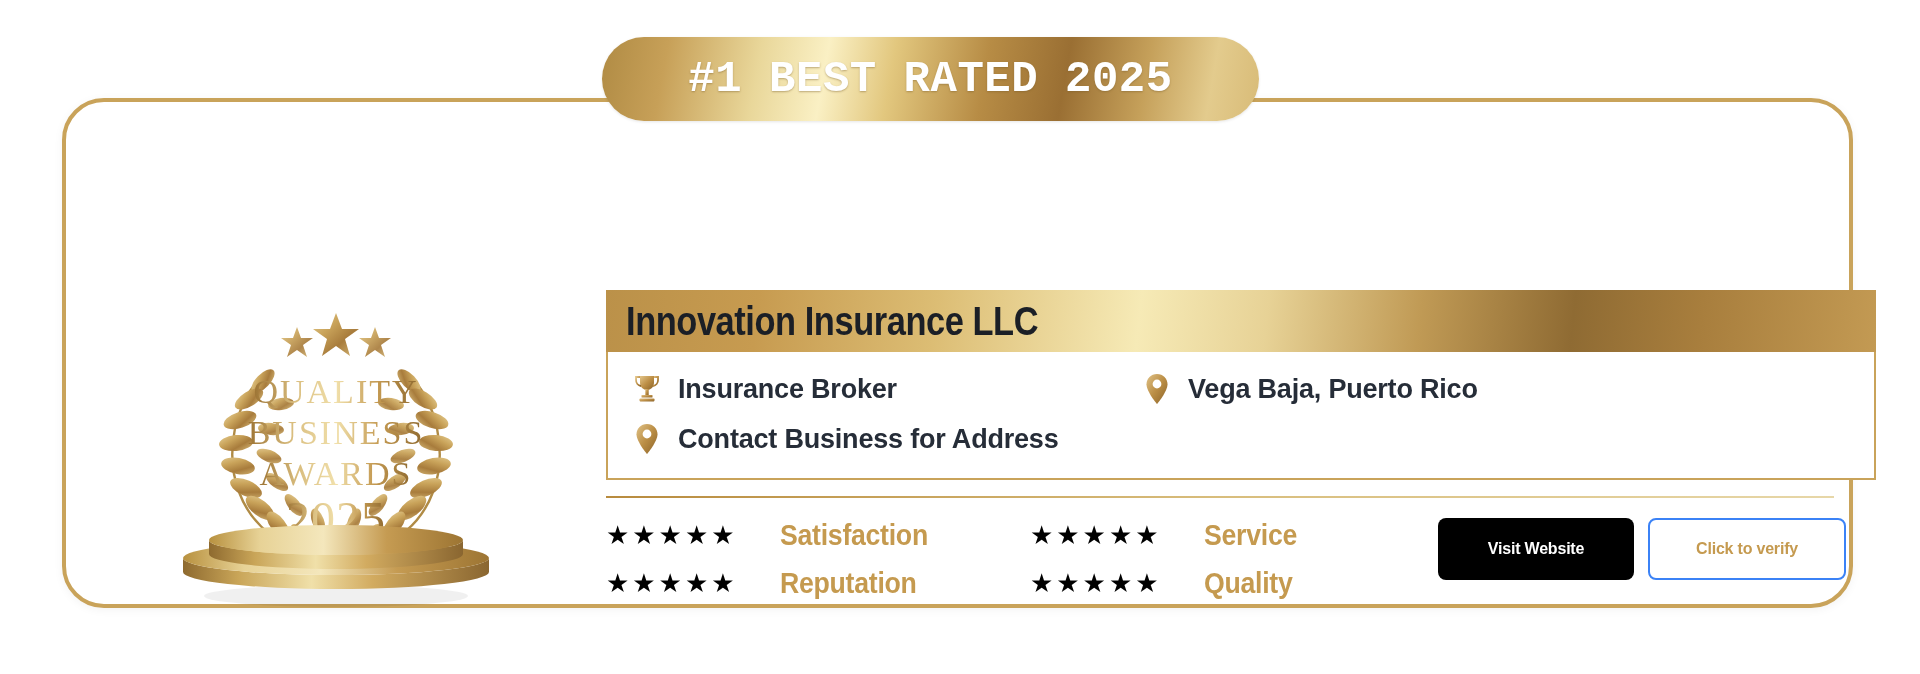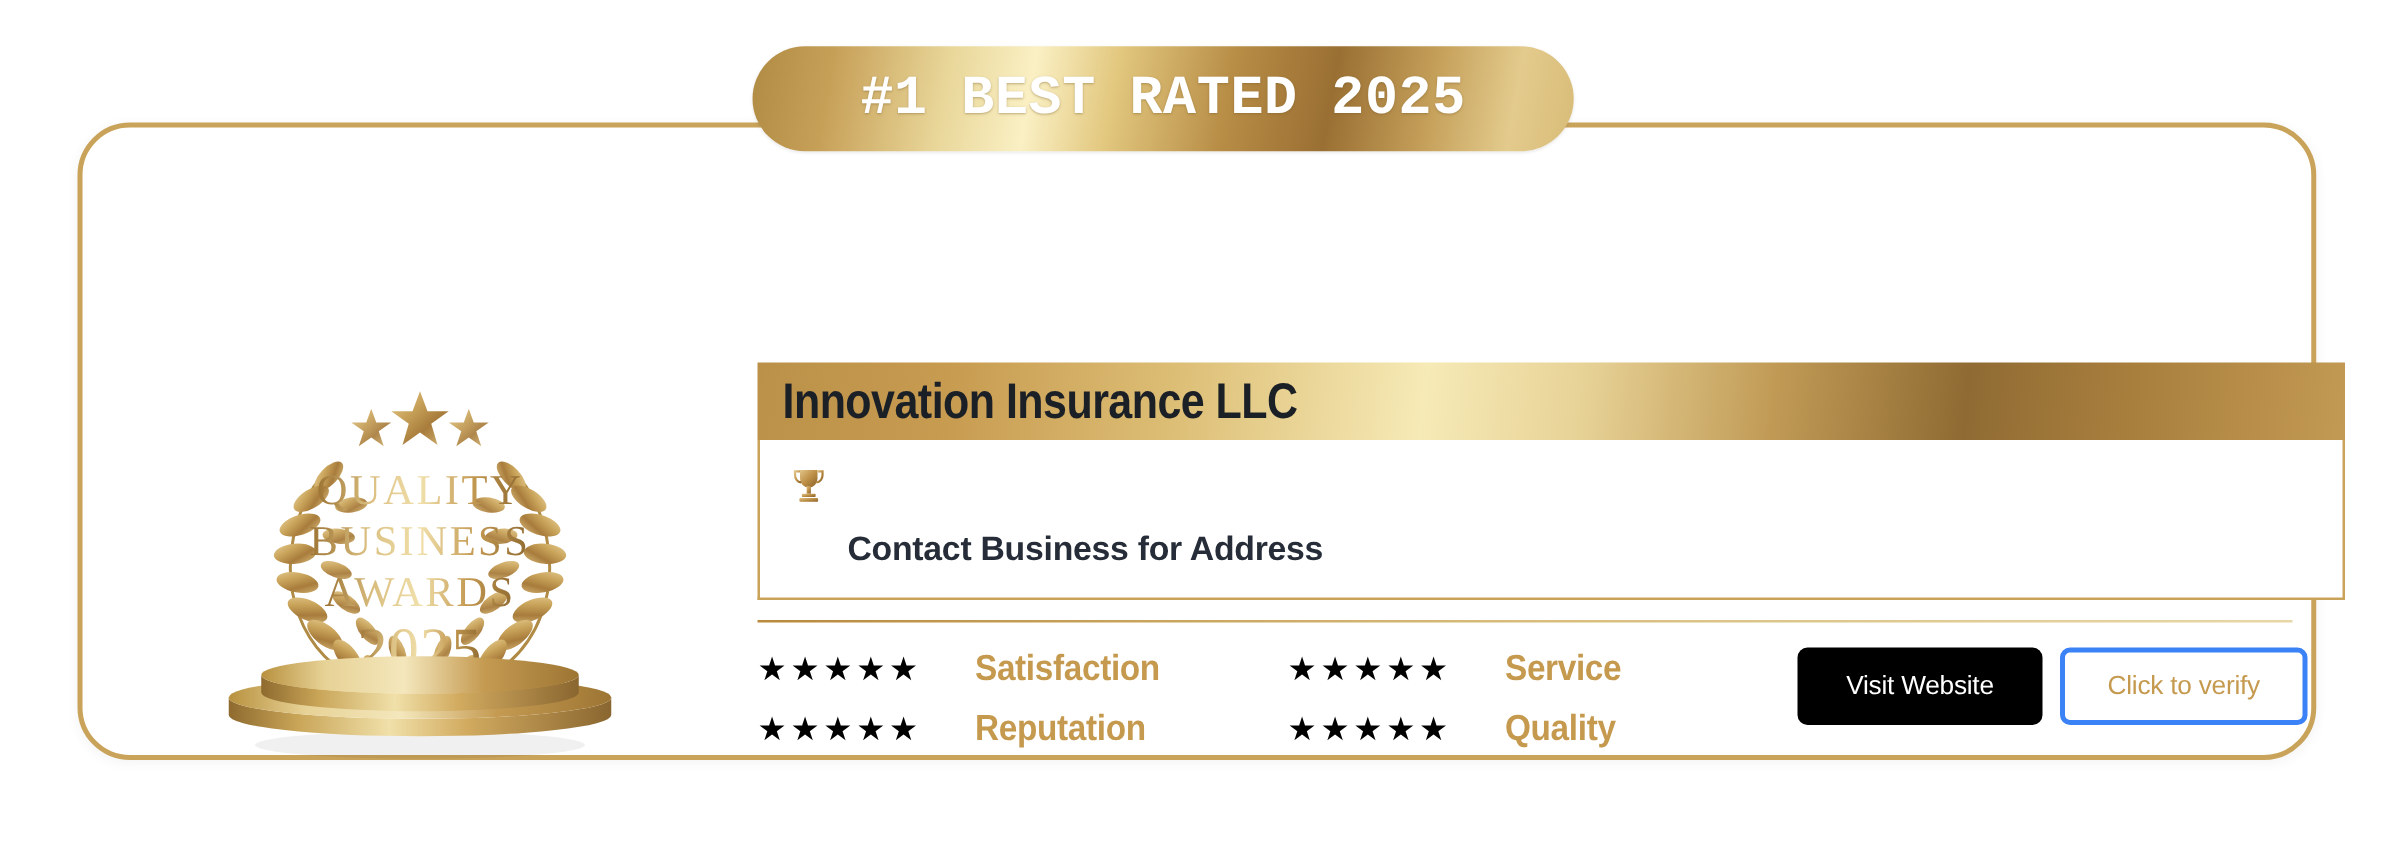--- a/index.html
+++ b/index.html
@@ -209,38 +209,38 @@
     align-items: center;
     gap: 14px;
     padding-top: 4px;
   }
   .btn {
     height: 62px;
     border-radius: 8px;
     display: flex;
     align-items: center;
     justify-content: center;
-    font-size: 21px;
-    font-weight: normal;
+    font-size: 16px;
+    font-weight: bold;
     box-sizing: border-box;
     cursor: pointer;
     white-space: nowrap;
     letter-spacing: -0.2px;
   }
   .btn-primary {
     width: 196px;
     background: #000000;
     color: #ffffff;
     border: none;
   }
   .btn-outline {
     width: 198px;
     background: #ffffff;
     color: #c59a4f;
-    border: 4px solid #3b82f6;
+    border: 2px solid #3b82f6;
   }
 </style>
 </head>
 <body>
 
 <div id="stage">
 
   <div class="award-card">
 
     <div class="emblem">
@@ -361,20 +361,37 @@
                   </linearGradient>
                 </defs>
                 <path d="M7 2 h14 v7 a7 7 0 0 1 -14 0 z" fill="url(#tg)"></path>
                 <path d="M7 3 h-4 v3 a6 6 0 0 0 5 6" fill="none" stroke="url(#tg)" stroke-width="1.8"></path>
                 <path d="M21 3 h4 v3 a6 6 0 0 1 -5 6" fill="none" stroke="url(#tg)" stroke-width="1.8"></path>
                 <rect x="12.3" y="15" width="3.4" height="6" fill="url(#tg)"></rect>
                 <rect x="8.5" y="21" width="11" height="2.6" rx="0.6" fill="url(#tg)"></rect>
                 <rect x="6.5" y="24.4" width="15" height="3" rx="0.8" fill="url(#tg)"></rect>
               </svg>
             </span>
+            <span class="info-text">Insurance Broker</span>
+          </div>
+          <div class="info-cell">
+            <span class="ico">
+              <svg width="24" height="32" viewBox="0 0 24 32" xmlns="http://www.w3.org/2000/svg">
+                <defs>
+                  <linearGradient id="pg" x1="0" y1="0" x2="1" y2="1">
+                    <stop offset="0%" stop-color="#e0c287"></stop>
+                    <stop offset="50%" stop-color="#bb8e45"></stop>
+                    <stop offset="100%" stop-color="#8a6228"></stop>
+                  </linearGradient>
+                </defs>
+                <path d="M12 1 C6 1 1.5 5.6 1.5 11.2 C1.5 18.6 12 31 12 31 C12 31 22.5 18.6 22.5 11.2 C22.5 5.6 18 1 12 1 z" fill="url(#pg)"></path>
+                <circle cx="12" cy="11" r="4.4" fill="#ffffff"></circle>
+              </svg>
+            </span>
+            <span class="info-text">Vega Baja, Puerto Rico</span>
           </div>
         </div>
         <div class="info-row">
           <div class="info-cell first">
             <span class="ico">
               <svg width="24" height="32" viewBox="0 0 24 32" xmlns="http://www.w3.org/2000/svg">
                 <path d="M12 1 C6 1 1.5 5.6 1.5 11.2 C1.5 18.6 12 31 12 31 C12 31 22.5 18.6 22.5 11.2 C22.5 5.6 18 1 12 1 z" fill="url(#pg)"></path>
                 <circle cx="12" cy="11" r="4.4" fill="#ffffff"></circle>
               </svg>
             </span>

